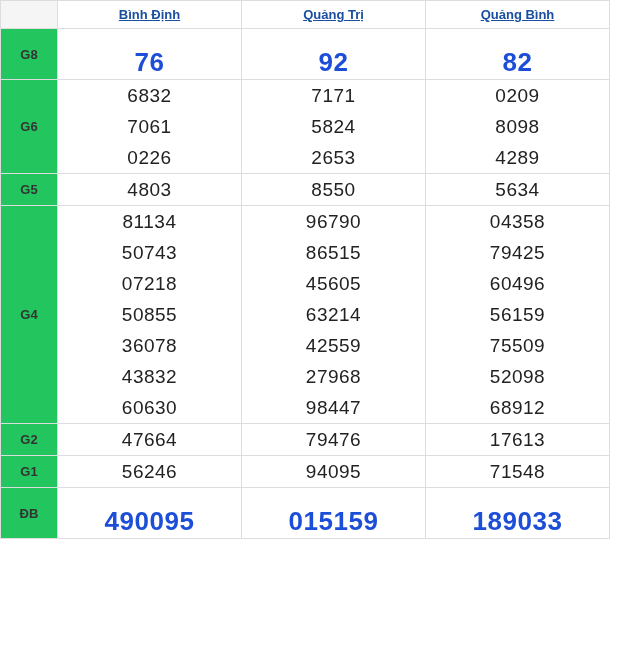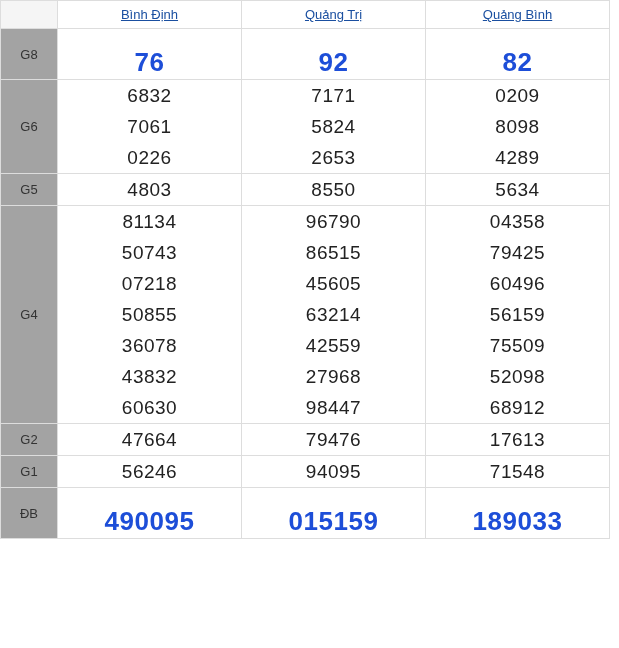--- a/index.html
+++ b/index.html
@@ -37,29 +37,29 @@
     font-weight: bold;
     color: #1a4fa0;
     border-bottom: 1px solid #dddddd;
   }
   thead th.corner {
     background: #f5f5f5;
   }
   .prov-link {
     color: #1a4fa0;
     text-decoration: underline;
-    font-weight: normal;
+    font-weight: bold;
     font-size: 13px;
   }
 
   td.prize-label {
-    background: #a3a3a3;
+    background: #22c55e;
     font-size: 13px;
     color: #333333;
-    font-weight: normal;
+    font-weight: bold;
   }
 
   td.nums {
     font-size: 19px;
     color: #222222;
     line-height: 31px;
     padding: 3px 0;
   }
   td.nums .n {
     display: block;

